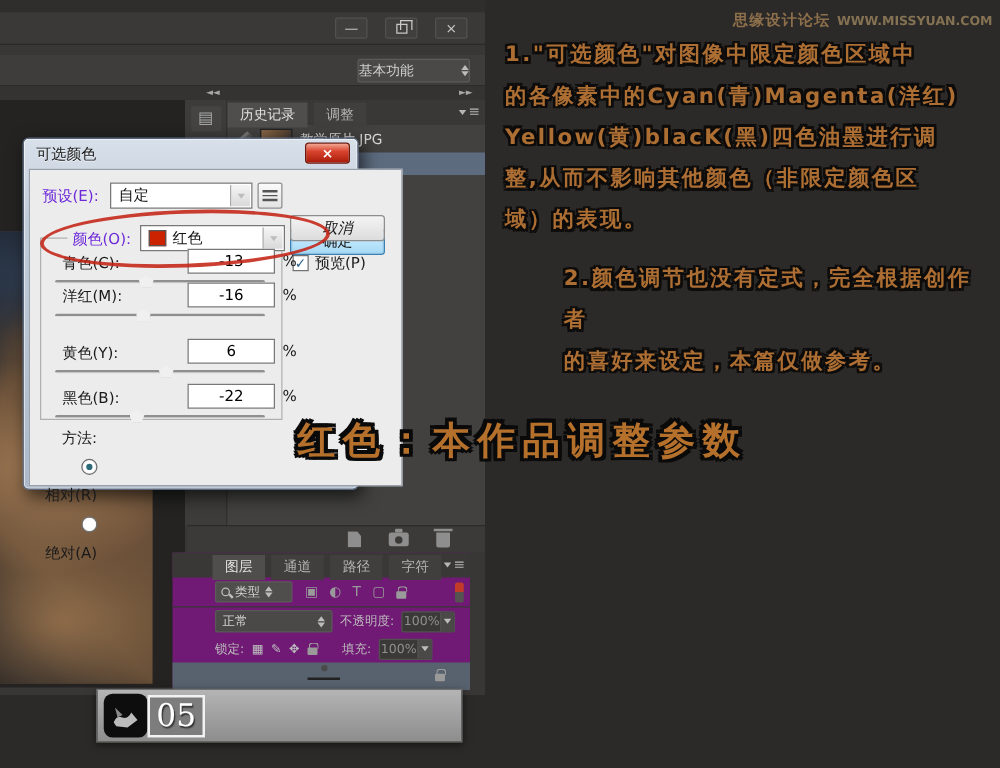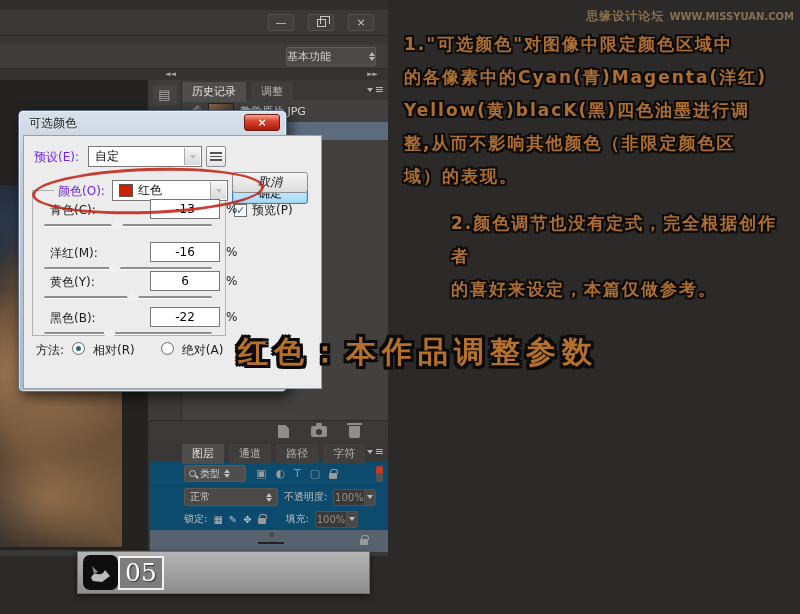--- a/index.html
+++ b/index.html
@@ -65,21 +65,21 @@
   .history-footer { position:absolute; left:150px; top:420px; width:238px; height:22px; background:#3b3a39; border-top:1px solid #2c2b2a; }
   .hf-icons { position:absolute; right:28px; top:4px; display:flex; gap:22px; align-items:center; }
   .icon-newdoc { width:11px; height:13px; background:#8e8e8e; clip-path:polygon(0 0,70% 0,100% 30%,100% 100%,0 100%); }
   .icon-camera { position:relative; width:16px; height:11px; background:#8e8e8e; border-radius:2px; }
   .icon-camera::before { content:""; position:absolute; left:5px; top:-3px; width:6px; height:3px; background:#8e8e8e; border-radius:1px; }
   .icon-camera::after { content:""; position:absolute; left:5px; top:2.5px; width:6px; height:6px; border-radius:50%; background:#3b3a39; }
   .icon-trash { position:relative; width:11px; height:12px; background:#8e8e8e; border-radius:0 0 2px 2px; }
   .icon-trash::before { content:""; position:absolute; left:-2px; top:-3px; width:15px; height:2px; background:#8e8e8e; }
 
   
-  .layers-panel { position:absolute; left:150px; top:442px; width:238px; height:108px; background:#0c4a6e; }
+  .layers-panel { position:absolute; left:138px; top:442px; width:238px; height:108px; background:#701a75; }
   .layers-tabs { position:relative; height:20px; background:#393837; padding-left:32px; }
   .filter-row { position:relative; height:24px; border-bottom:1px solid #383736; padding-left:34px; display:flex; align-items:center; gap:10px; }
   .type-combo { display:flex; align-items:center; gap:4px; width:62px; height:17px; background:#4f4e4d; border:1px solid #5c5b5a; border-radius:2px; padding:0 4px; color:#cfcfcf; font-size:10px; }
   .lens { position:relative; width:7px; height:7px; border:1.5px solid #bdbdbd; border-radius:50%; }
   .lens::after { content:""; position:absolute; left:5px; top:5px; width:4px; height:1.5px; background:#bdbdbd; transform:rotate(45deg); }
   .filter-icons { display:flex; gap:9px; color:#9a9a9a; font-size:11px; align-items:center; }
   .toggle-pill { position:absolute; right:5px; top:4px; width:7px; height:16px; border-radius:2px; background:linear-gradient(#c23a28 0 45%, #55534f 45%); }
   .blend-row, .lock-row { position:relative; height:22px; display:flex; align-items:center; gap:6px; padding-left:34px; font-size:10px; color:#bdbdbd; }
   .blend-combo { display:flex; align-items:center; justify-content:space-between; width:94px; height:18px; background:#4a4948; border:1px solid #595857; border-radius:2px; padding:0 5px; color:#d2d2d2; font-size:10px; }
   .val-box { display:flex; align-items:center; height:17px; background:#3a3938; border:1px solid #525150; border-radius:2px; }
@@ -120,21 +120,21 @@
   .color-row-bg { position:absolute; left:30px; top:44px; width:172px; height:21px; background:#ececec; }
   .swatch { width:14px; height:13px; background:#cc2200; border:1px solid #555; margin-right:5px; }
 
   .chan-row { position:absolute; left:0; width:100%; height:34px; }
   .chan-label { position:absolute; left:26px; top:0; font-size:12px; color:#1a1a1a; }
   .chan-input { position:absolute; left:126px; top:-3px; width:70px; height:20px; border:1px solid #787878; background:#fff; font-size:12px; text-align:center; font-family:"DejaVu Sans",sans-serif; }
   .chan-unit { position:absolute; left:202px; top:0; font-size:12px; color:#1a1a1a; }
   .slider-track { position:absolute; left:20px; top:22px; width:168px; height:3px; background:#8f8f8f; border-bottom:1px solid #fdfdfd; border-radius:2px; }
   .slider-thumb { position:absolute; top:-4px; width:12px; height:10px; background:#f0f0f0; clip-path:polygon(50% 0,100% 42%,80% 100%,20% 100%,0 42%); transform:translateX(-50%); filter:drop-shadow(0 0 1px #555); }
 
-  .method-row { position:absolute; left:12px; top:206px; display:flex; align-items:flex-start; gap:8px; font-size:12px; color:#1a1a1a; }
+  .method-row { position:absolute; left:12px; top:206px; display:flex; align-items:flex-end; gap:8px; font-size:12px; color:#1a1a1a;flex-direction:column; }
   .radio { width:13px; height:13px; border-radius:50%; background:radial-gradient(#fff 55%,#cfcfcf); border:1px solid #6e6e6e; position:relative; }
   .radio.checked::after { content:""; position:absolute; left:3px; top:3px; width:5px; height:5px; border-radius:50%; background:#2d6a77; }
   .ellipse-mark { position:absolute; left:8px; top:32px; width:232px; height:46px; border:3.5px solid rgba(196,35,22,.88); border-radius:50%; transform:rotate(-2deg); z-index:5; pointer-events:none; }
 
   
   .annotation { position:absolute; left:404px; top:28px; width:392px; color:#ad6e33; font-weight:bold; z-index:15;
     text-shadow:-2px -2px 0 #0d0c0b, 2px -2px 0 #0d0c0b, -2px 2px 0 #0d0c0b, 2px 2px 0 #0d0c0b, 0 2px 0 #0d0c0b, 0 -2px 0 #0d0c0b, 2px 0 0 #0d0c0b, -2px 0 0 #0d0c0b; }
   .anno-heading { font-size:19px; letter-spacing:6px; margin-bottom:8px; }
   .anno-para { font-size:17px; letter-spacing:2px; line-height:33px; white-space:pre-line; }
   .anno-para + .anno-para { margin-top:14px;margin-left:47px; }
@@ -320,21 +320,21 @@
       <div class="ellipse-mark"></div>
 
       <div class="chan-row" style="top:66px">
         <span class="chan-label">青色(C):</span>
         <input class="chan-input" value="-13" style="">
         <span class="chan-unit">%</span>
         <div class="slider-track">
           <div class="slider-thumb" style="left: 43.5%;"></div>
         </div>
       </div>
-      <div class="chan-row" style="top:109px">
+      <div class="chan-row" style="top:93px">
         <span class="chan-label">洋红(M):</span>
         <input class="chan-input" value="-16" style="">
         <span class="chan-unit">%</span>
         <div class="slider-track">
           <div class="slider-thumb" style="left: 42%;"></div>
         </div>
       </div>
       <div class="chan-row" style="top:138px">
         <span class="chan-label">黄色(Y):</span>
         <input class="chan-input" value="6" style="">

